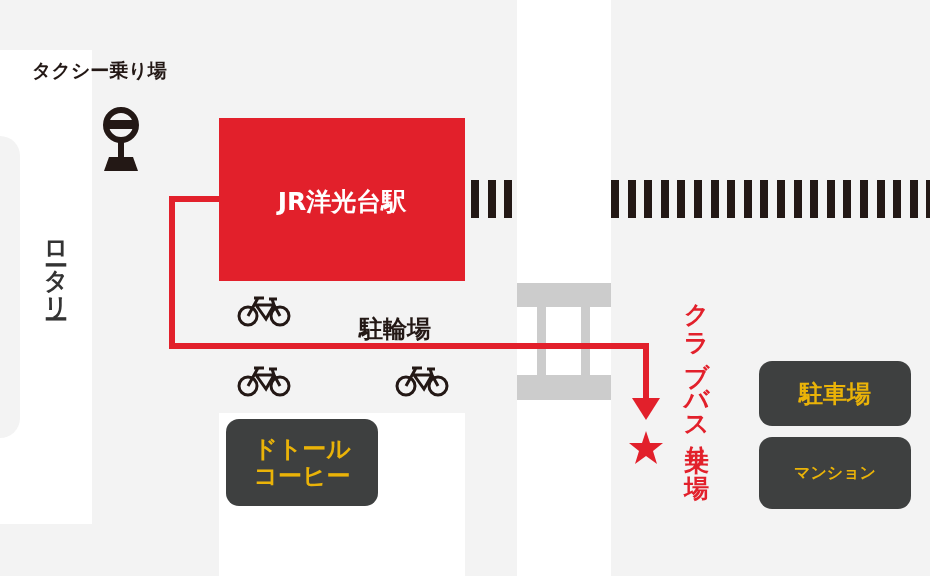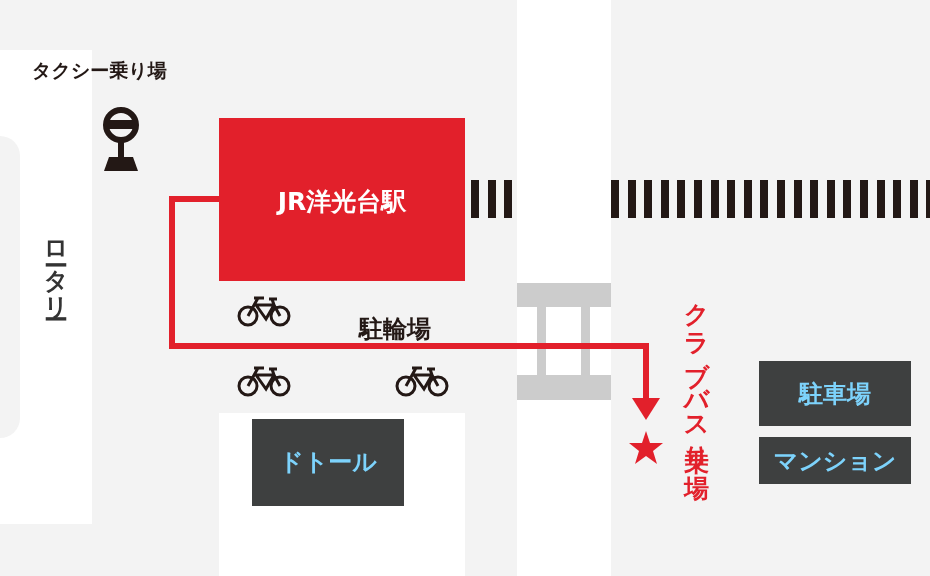--- a/index.html
+++ b/index.html
@@ -1,20 +1,20 @@
 <!DOCTYPE html>
 <html><head>
 <meta charset="utf-8">
 <style>
   html, body { margin: 0; padding: 0; }
   body { width: 930px; height: 576px; position: relative; overflow: hidden; background: #f3f3f3; font-family: "DejaVu Sans", sans-serif; }
   .abs { position: absolute; }
   .white { background: #ffffff; }
   .red-bg { background: #e2202b; }
-  .dark-box { background: #3e4040; color: #7dd3fc; display: flex; align-items: center; justify-content: center; font-weight: bold; text-align: center; }
+  .dark-box { background: #3e4040; color: #eab308; display: flex; align-items: center; justify-content: center; font-weight: bold; text-align: center; border-radius: 13px; }
   .label-dark { color: #231815; font-weight: bold; }
   .tie { position: absolute; top: 180px; width: 8px; height: 38px; background: #231815; }
   .vtext { writing-mode: vertical-rl; text-orientation: upright; font-weight: bold; }
   .bike { position: absolute; width: 56px; height: 36px; }
 </style>
 </head>
 <body>
 
 <div class="abs white" style="left:0;top:50px;width:92px;height:474px;"></div>
 <div class="abs" style="left:0;top:136px;width:20px;height:302px;background:#f3f3f3;border-radius:0 20px 20px 0;"></div>
@@ -92,24 +92,25 @@
 <svg class="bike" style="left:394px;top:362px;" viewBox="0 0 56 36">
   <g fill="none" stroke="#231815" stroke-width="3">
     <circle cx="12" cy="24" r="9"></circle>
       <circle cx="44" cy="24" r="9"></circle>
     <path d="M12 24 L22 6 M18 6 L28 6 M20 13 L38 13 L44 24 M20 13 L30 27 L38 13 M36 7 L38 13 M33 7 L41 7"></path>
   </g>
 </svg>
 
 <div class="abs label-dark" style="left:359px;top:313px;font-size:24px;">駐輪場</div>
 
-<div class="abs dark-box" style="left:226px;top:419px;width:152px;height:87px;flex-direction:column;font-size:24px;line-height:27px;margin-left:26px;">
+<div class="abs dark-box" style="left:226px;top:419px;width:152px;height:87px;flex-direction:column;font-size:24px;line-height:27px;">
   <span>ドトール</span>
+  <span>コーヒー</span>
 </div>
 
 <div class="abs vtext" style="left:682px;top:286px;font-size:25px;color:#e2202b;line-height:28px;">クラブバス乗り場</div>
 
 <div class="abs dark-box" style="left:759px;top:361px;width:152px;height:65px;font-size:24px;">
   <span>駐車場</span>
 </div>
-<div class="abs dark-box" style="left:759px;top:437px;width:152px;height:47px;font-size:24px;">
+<div class="abs dark-box" style="left:759px;top:437px;width:152px;height:72px;font-size:16px;">
   <span>マンション</span>
 </div>
 
 </body></html>

